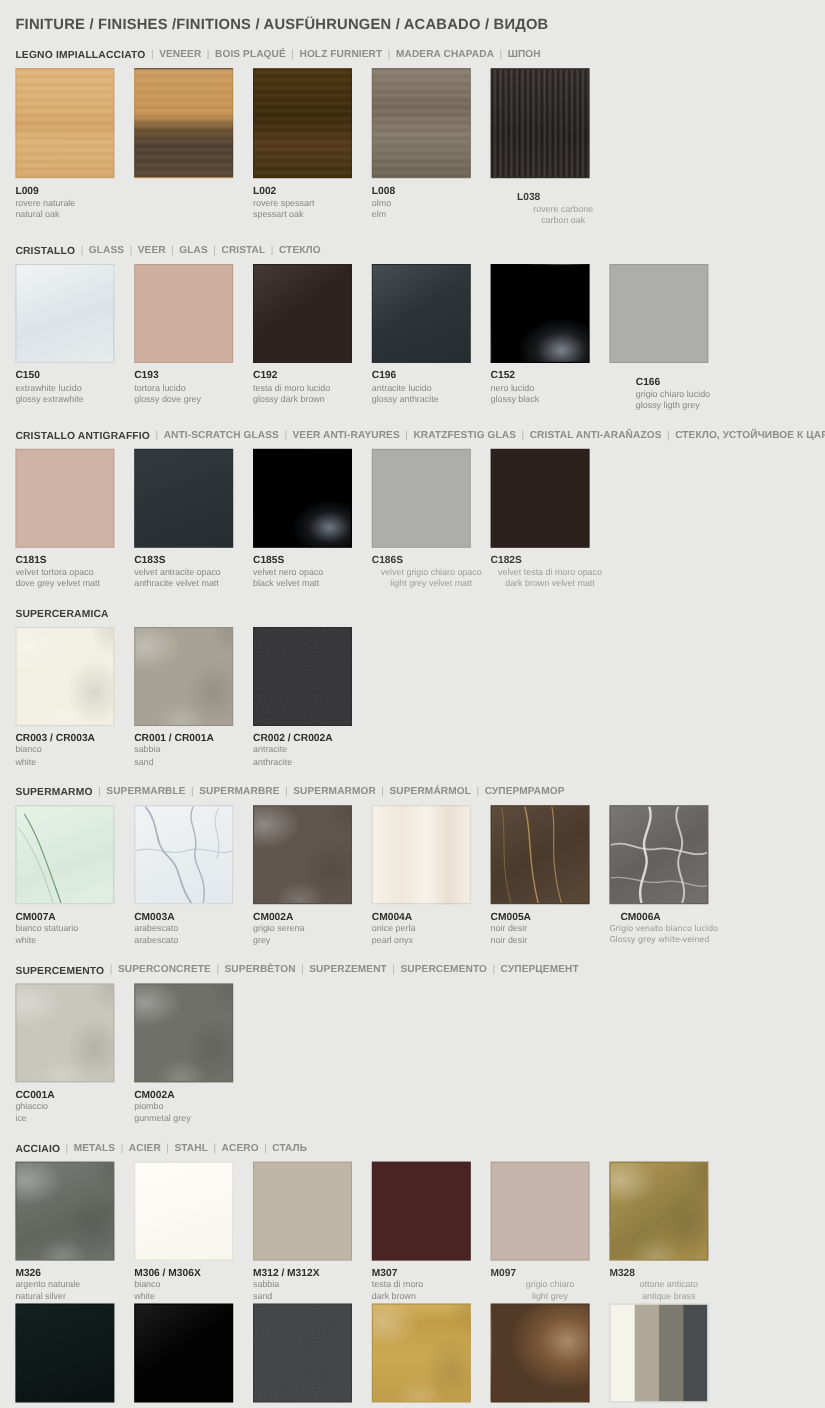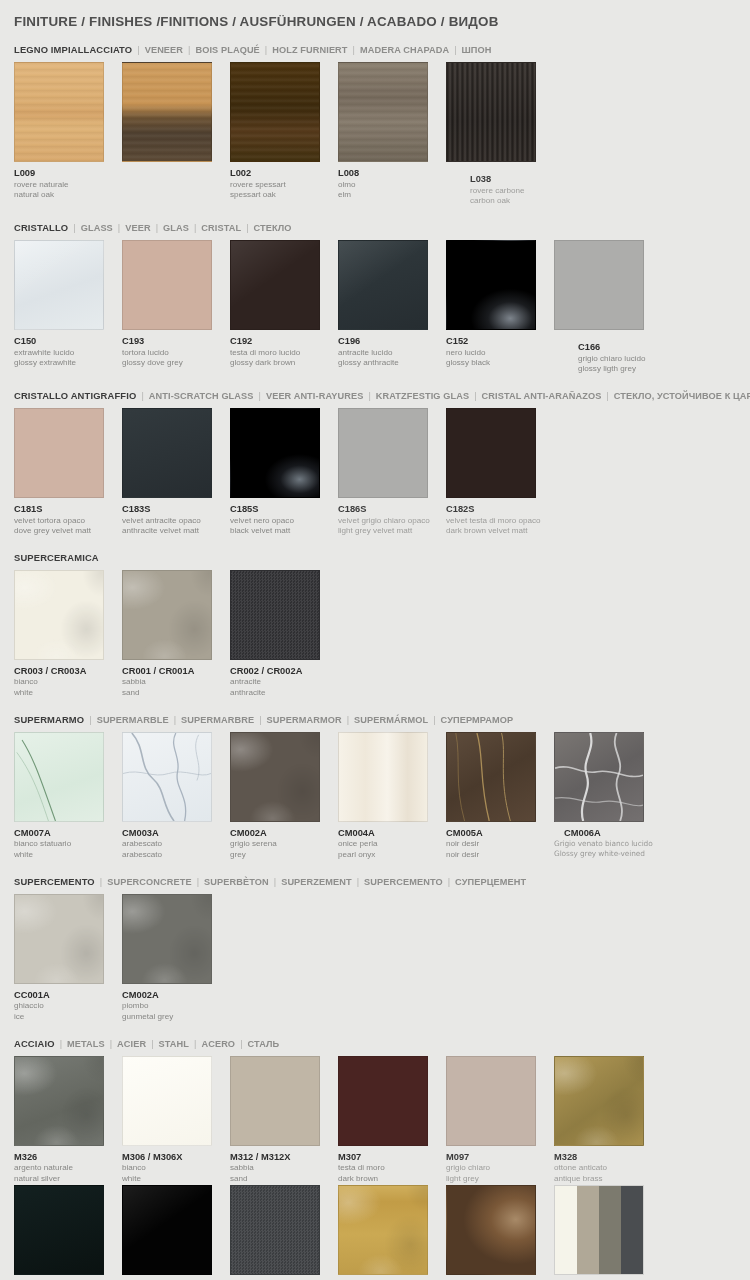--- a/index.html
+++ b/index.html
@@ -25,21 +25,21 @@
     color: #4f4f4f;
     letter-spacing: 0.2px;
     padding-top: 14px;
     padding-bottom: 0;
     white-space: nowrap;
   }
 
   
   .sec-head {
     display: flex;
-    align-items: flex-end;
+    align-items: flex-start;
     flex-wrap: nowrap;
     white-space: nowrap;
     margin-top: 15px;
     margin-bottom: 7px;
   }
   .sec-head .it {
     font-size: 9.4px;
     font-weight: bold;
     color: #3b3b3b;
     letter-spacing: 0.15px;
@@ -85,21 +85,21 @@
   .d1, .d2 {
     font-size: 8.1px;
     color: #878785;
     line-height: 1.32;
     white-space: nowrap;
   }
 
   
   .cell.lower .labels { padding-top: 12px; margin-left: 24px; }
   .cell.faint .code { color: #3a3a3a; }
-  .cell.faint .d1, .cell.faint .d2 { color: #9d9d9b; }
+  .cell.faint .d1, .cell.faint .d2 { color: #9d9d9b; text-align: center; }
   .cell.serifish .code { font-family: Liberation Sans, sans-serif; margin-left: 10px; }
   .cell.serifish .d1, .cell.serifish .d2 {
     font-family: "DejaVu Sans", sans-serif;
     font-size: 7.4px;
     color: #9a9a98;
     letter-spacing: -0.1px;
   }
 
   .block { margin-bottom: 2px; }
 

